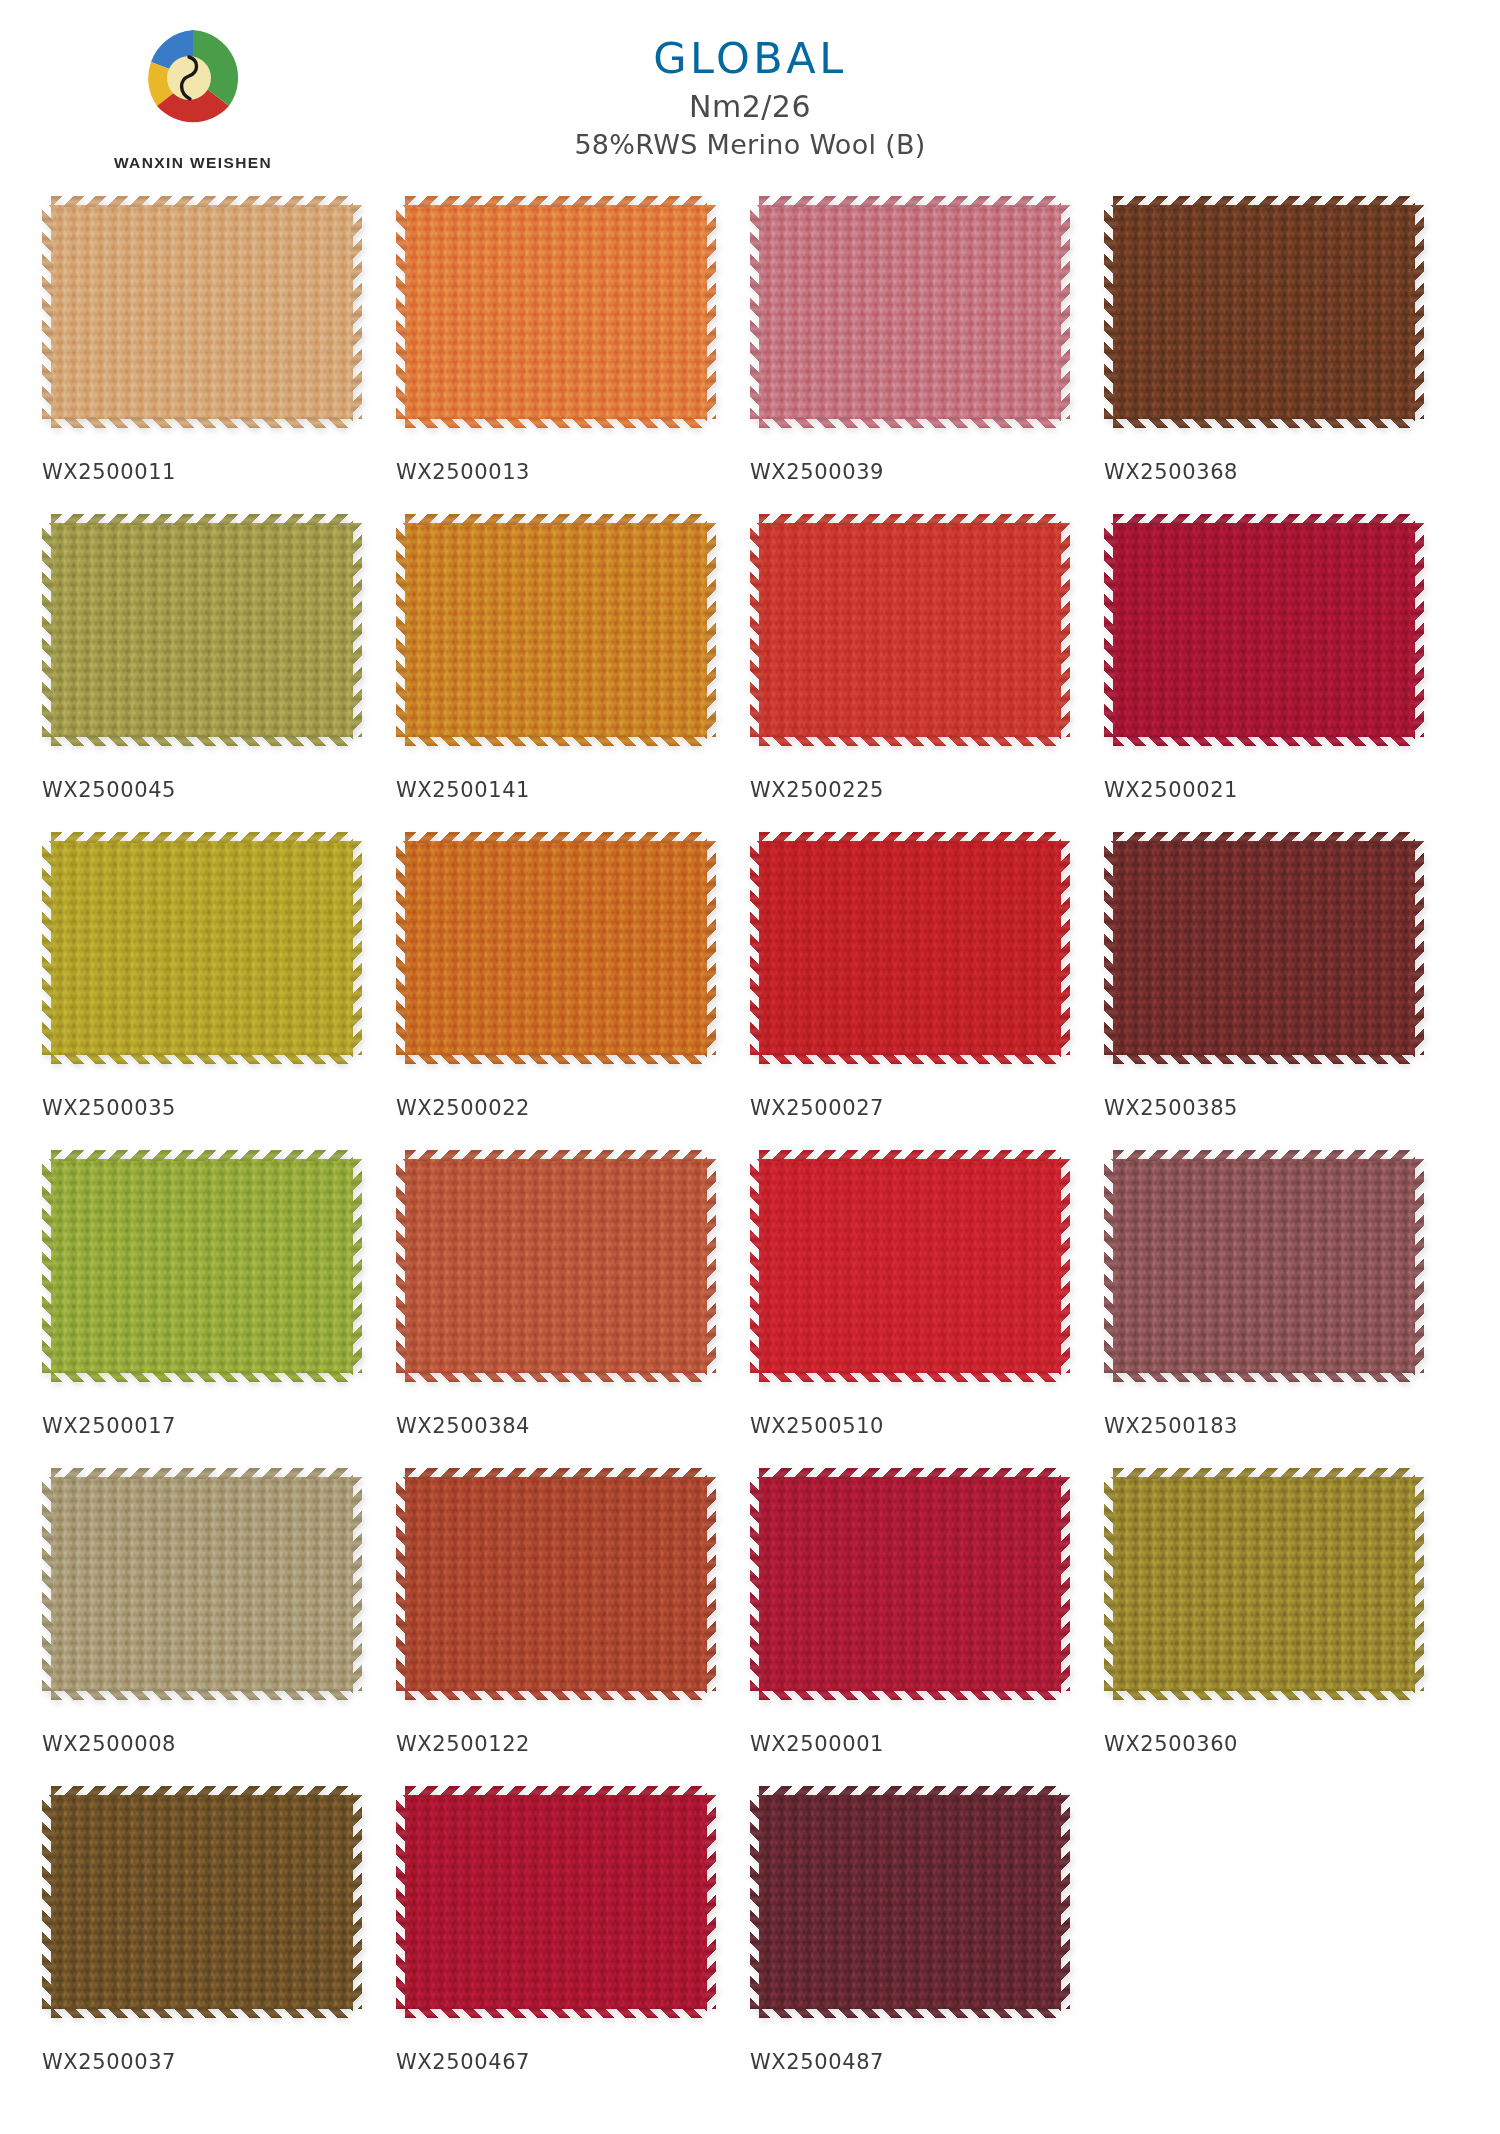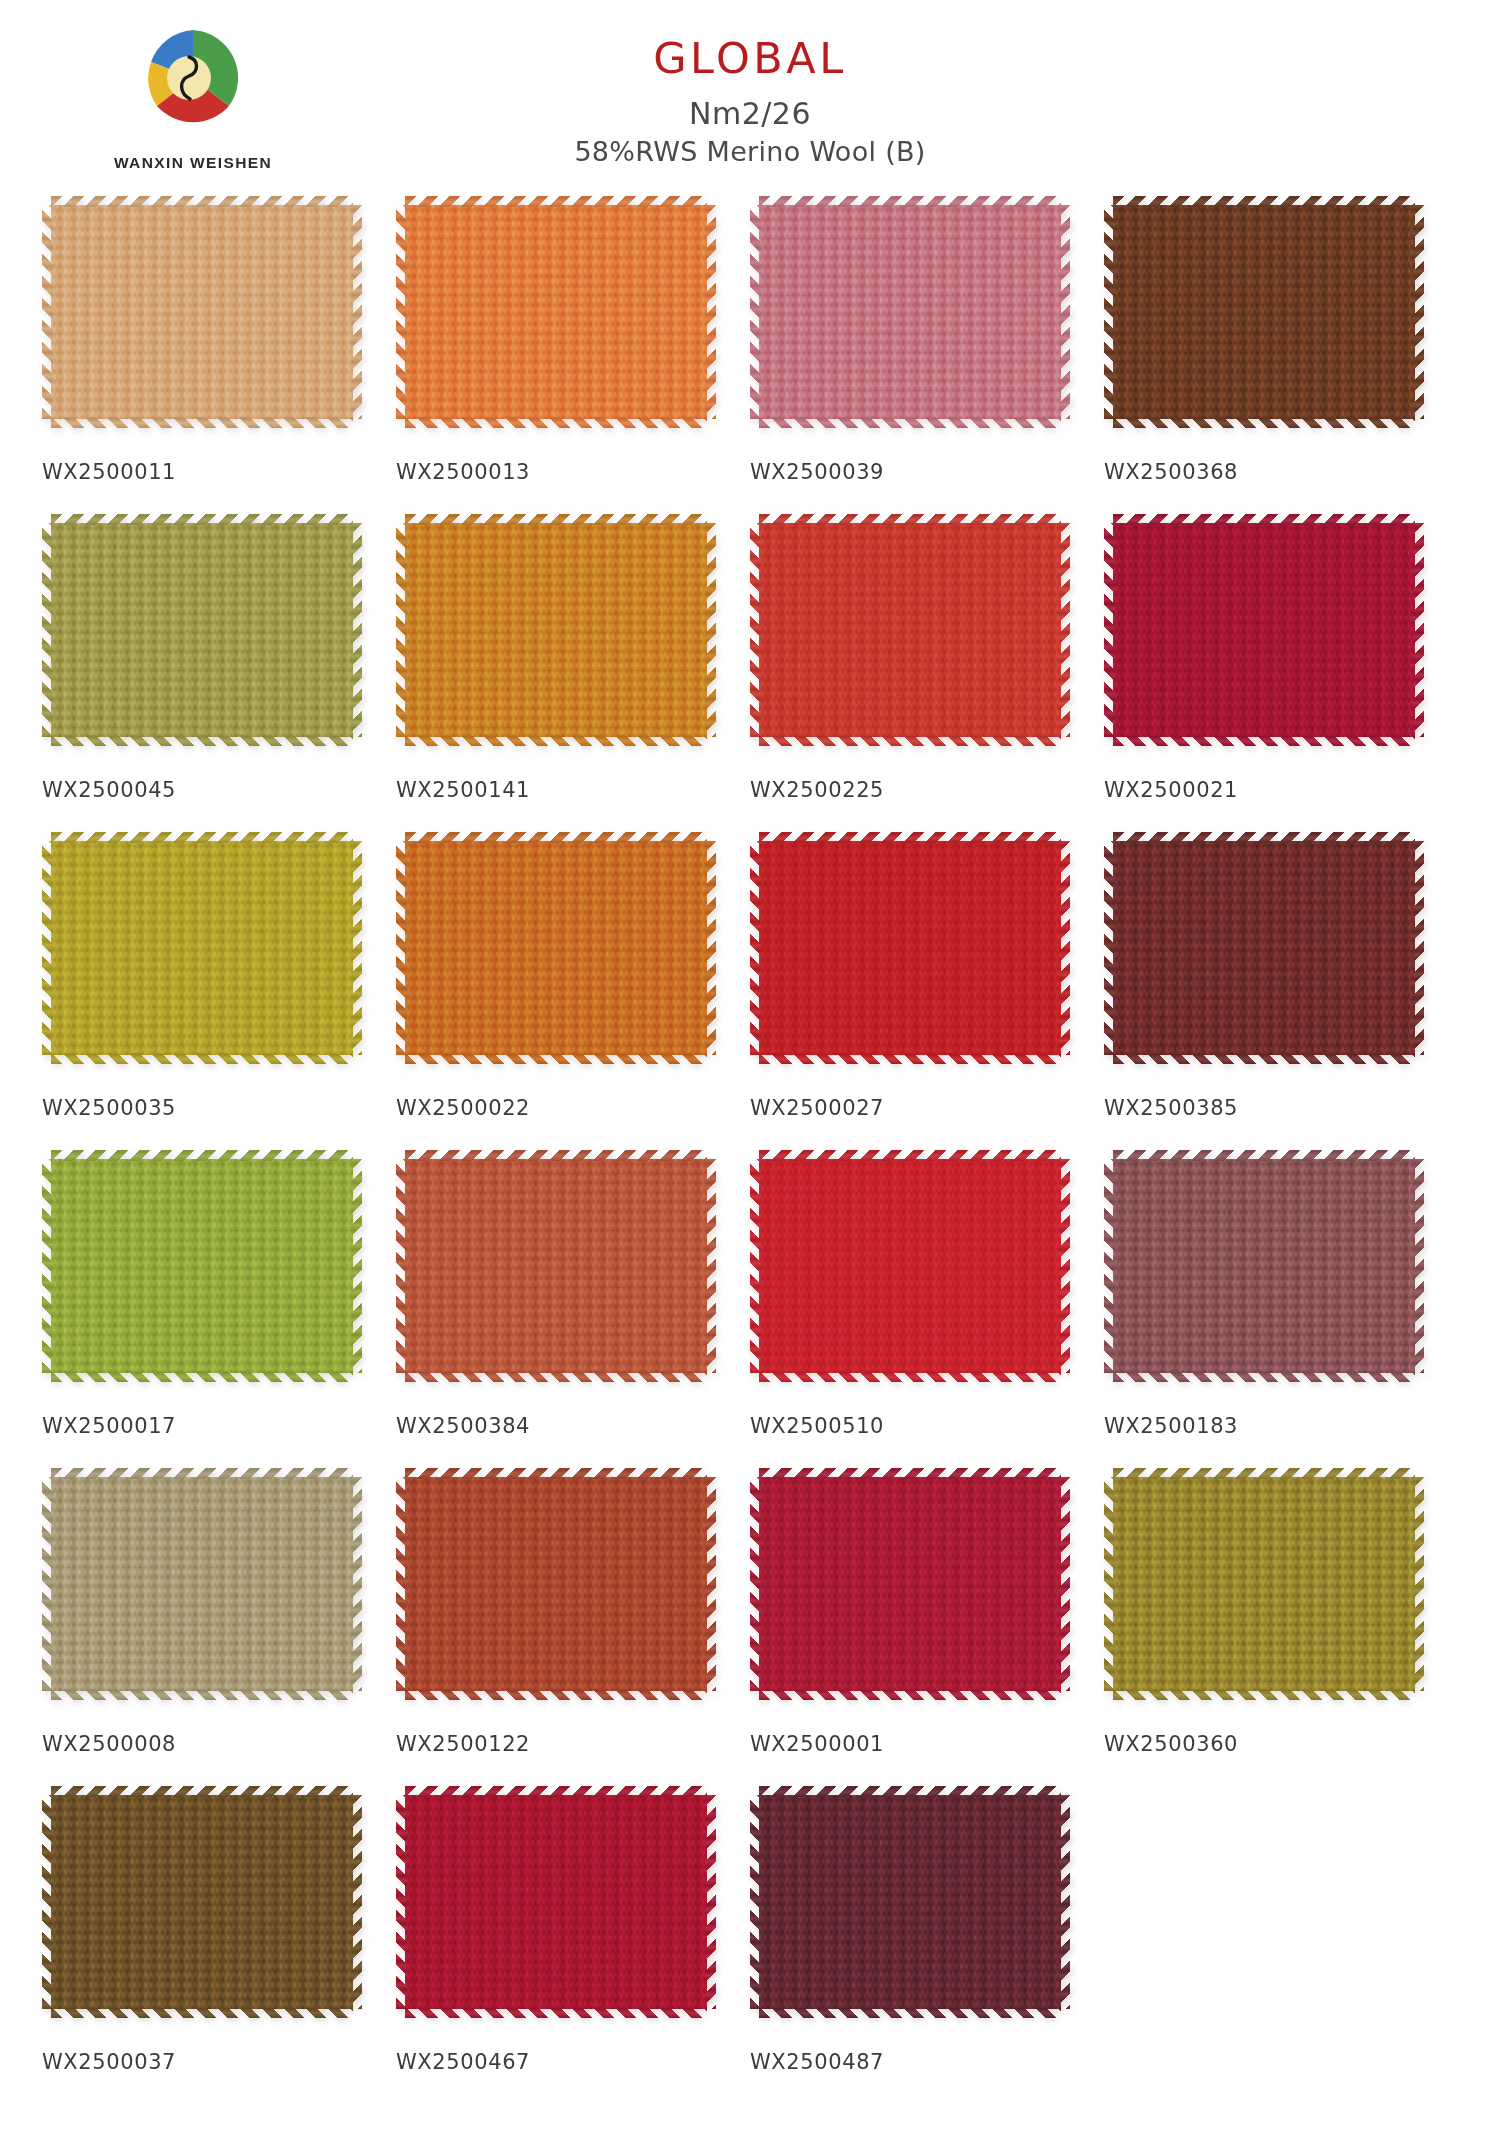--- a/index.html
+++ b/index.html
@@ -49,30 +49,30 @@
   .title-block {
     position: absolute;
     left: 0; right: 0;
     top: 36px;
     text-align: center;
   }
   .title-main {
     font-family: "DejaVu Sans", sans-serif;
     font-size: 43px;
     letter-spacing: 3.5px;
-    color: #b91c1c;
+    color: #0369a1;
     font-weight: 400;
     line-height: 1.05;
   }
   .title-sub1 {
     font-family: "DejaVu Sans", sans-serif;
     font-size: 30px;
     letter-spacing: 0.5px;
     color: #4a4a4a;
-    margin-top: 15px;
+    margin-top: 8px;
     font-weight: 400;
   }
   .title-sub2 {
     font-family: "DejaVu Sans", sans-serif;
     font-size: 27px;
     letter-spacing: 0.3px;
     color: #4a4a4a;
     margin-top: 5px;
     font-weight: 400;
   }

